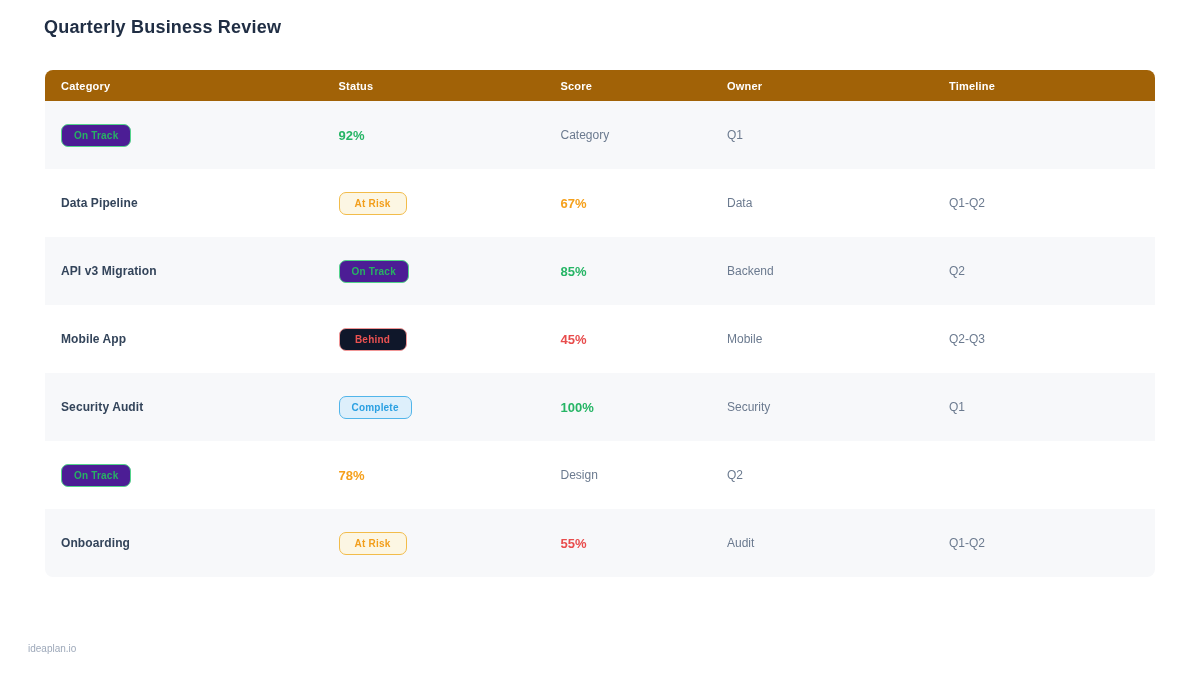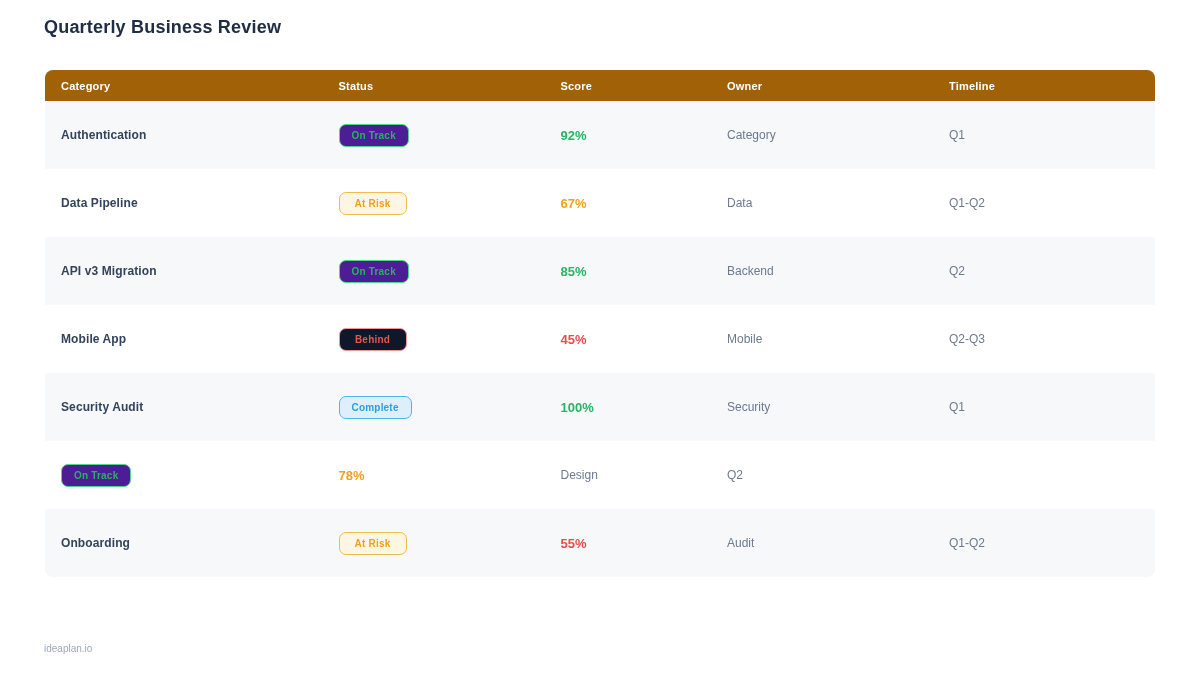--- a/index.html
+++ b/index.html
@@ -74,41 +74,40 @@
   }
   .score.green  { color: #26b565; }
   .score.orange { color: #f5a01b; }
   .score.red    { color: #e84c4c; }
   .cell.muted {
     font-size: 12px;
     color: #6b7a8f;
   }
   .footer-brand {
     position: absolute;
-    left: 44px; top: 643px;
+    left: 28px; top: 643px;
     font-size: 10px;
     color: #9ea9ba;
   }
 </style>
 </head>
 <body>
 
 <h1 class="page-title">Quarterly Business Review</h1>
 
 <div class="table">
   <div class="table-header grid-row">
     <div class="cell">Category</div>
     <div class="cell">Status</div>
     <div class="cell">Score</div>
     <div class="cell">Owner</div>
     <div class="cell">Timeline</div>
   </div>
   <div class="table-body" id="table-body">
   <div class="row grid-row">
-    <div class="cell category">Authentication</div>
     <div class="cell">
       <span class="badge on-track">On Track</span>
     </div>
     <div class="cell score green">92%</div>
     <div class="cell muted">Category</div>
     <div class="cell muted">Q1</div>
   </div>
 
   <div class="row grid-row">
     <div class="cell category">Data Pipeline</div>

